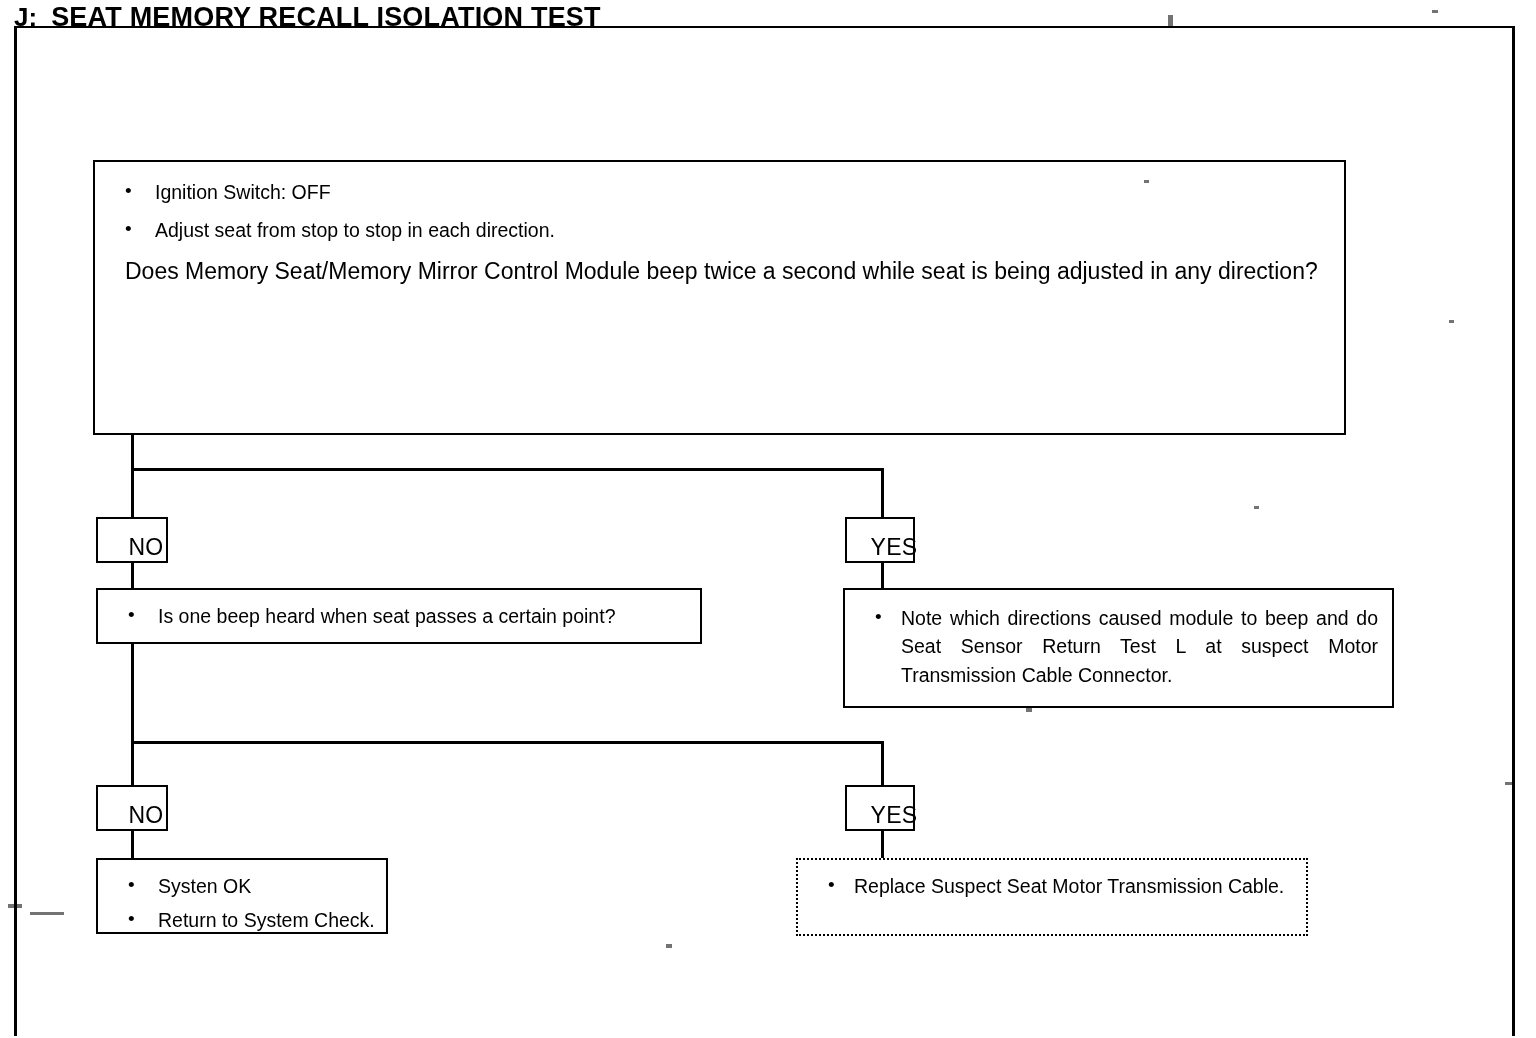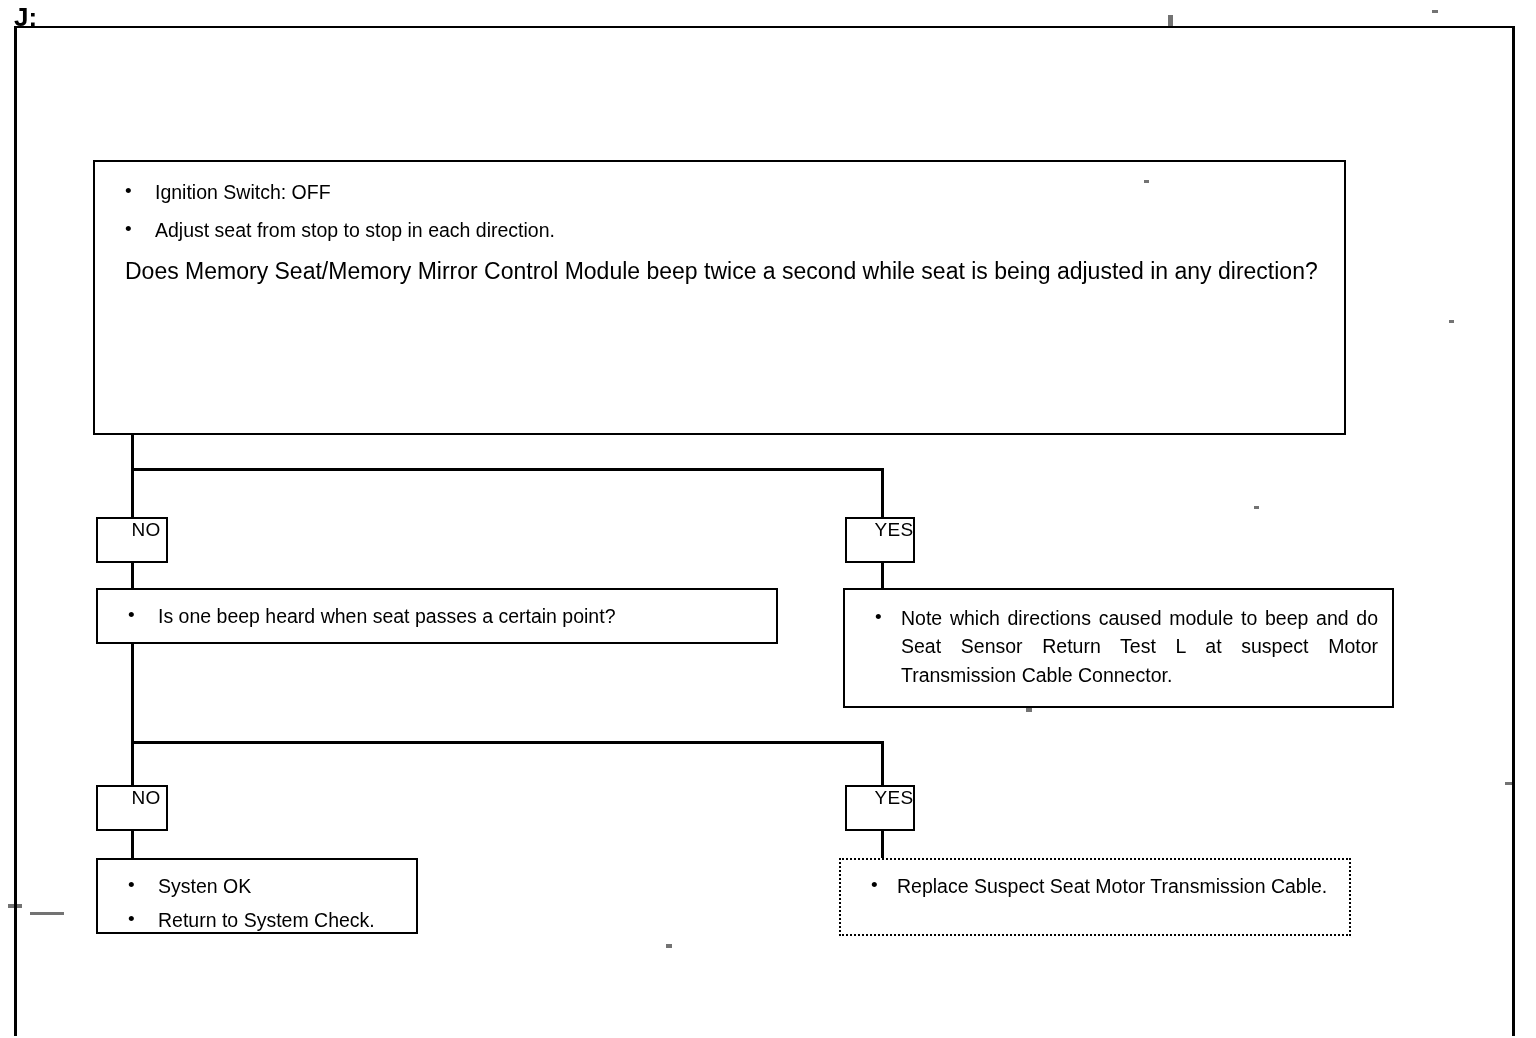--- a/index.html
+++ b/index.html
@@ -64,23 +64,23 @@
   }
   .fbox.dashed {
     border: 2px dotted #000;
   }
   .decision {
     position: absolute;
     border: 2px solid #000;
     background: #fff;
     box-sizing: border-box;
     display: flex;
-    align-items: flex-start;
+    align-items: flex-end;
     justify-content: center;
-    font-size: 19px;
+    font-size: 23px;
     letter-spacing: 0.3px;
     padding-left: 28px;
   }
 
   
   ul.blist {
     list-style: none;
     margin: 0;
     padding: 0;
   }
@@ -128,20 +128,21 @@
     opacity: 0.55;
   }
 </style>
 </head>
 <body>
 
 <div id="page">
 
   <div id="title-row">
     <span id="title-letter">J:</span>
+    <span id="title-text">SEAT MEMORY RECALL ISOLATION TEST</span>
   </div>
 
   <div id="outer-frame"></div>
 
   <div class="fbox boxpad" style="left:93px; top:160px; width:1253px; height:275px;">
     <ul class="blist">
       <li>Ignition Switch:  OFF</li>
       <li>Adjust seat from stop to stop in each direction.</li>
     </ul>
     <div class="qline" style="padding-left:22px; padding-right:6px;">Does Memory Seat/Memory Mirror Control Module beep twice a second while seat is being adjusted in any direction?</div>
@@ -155,21 +156,21 @@
   <div class="decision" style="left:96px; top:517px; width:72px; height:46px;">
     <span>NO</span>
   </div>
   <div class="decision" style="left:845px; top:517px; width:70px; height:46px;">
     <span>YES</span>
   </div>
 
   <div class="vline" style="left:131px; top:563px; width:3px; height:26px;"></div>
   <div class="vline" style="left:881px; top:563px; width:3px; height:26px;"></div>
 
-  <div class="fbox" style="left:96px; top:588px; width:682px; height:56px; padding:0 8px; display:flex; align-items:center;">
+  <div class="fbox" style="left:96px; top:588px; width:606px; height:56px; padding:0 8px; display:flex; align-items:center;">
     <ul class="blist">
       <li>Is one beep heard when seat passes a certain point?</li>
     </ul>
   </div>
 
   <div class="fbox" style="left:843px; top:588px; width:551px; height:120px; padding:14px 14px 12px 8px;">
     <ul class="blist">
       <li style="text-align:justify; text-align-last:left; padding-left:48px;">Note which directions caused module to beep and do Seat Sensor Return Test L at suspect Motor Transmission Cable Connector.</li>
     </ul>
   </div>
@@ -182,28 +183,28 @@
   <div class="decision" style="left:96px; top:785px; width:72px; height:46px;">
     <span>NO</span>
   </div>
   <div class="decision" style="left:845px; top:785px; width:70px; height:46px;">
     <span>YES</span>
   </div>
 
   <div class="vline" style="left:131px; top:831px; width:3px; height:28px;"></div>
   <div class="vline" style="left:881px; top:831px; width:3px; height:28px;"></div>
 
-  <div class="fbox" style="left:96px; top:858px; width:322px; height:76px; padding:12px 8px 10px 8px;">
+  <div class="fbox" style="left:96px; top:858px; width:292px; height:76px; padding:12px 8px 10px 8px;">
     <ul class="blist">
       <li style="margin-bottom:6px;">Systen OK</li>
       <li>Return to System Check.</li>
     </ul>
   </div>
 
-  <div class="fbox dashed" style="left:839px; top:858px; width:512px; height:78px; padding:12px 10px 10px 8px;">
+  <div class="fbox dashed" style="left:796px; top:858px; width:512px; height:78px; padding:12px 10px 10px 8px;">
     <ul class="blist">
       <li style="text-align:justify; text-align-last:left; padding-left:48px;">Replace Suspect Seat Motor Transmission Cable.</li>
     </ul>
   </div>
 
   <div class="speck" style="left:1168px; top:15px; width:5px; height:11px;"></div>
   <div class="speck" style="left:1432px; top:10px; width:6px; height:3px;"></div>
   <div class="speck" style="left:1144px; top:180px; width:5px; height:3px;"></div>
   <div class="speck" style="left:1449px; top:320px; width:5px; height:3px;"></div>
   <div class="speck" style="left:1254px; top:506px; width:5px; height:3px;"></div>

